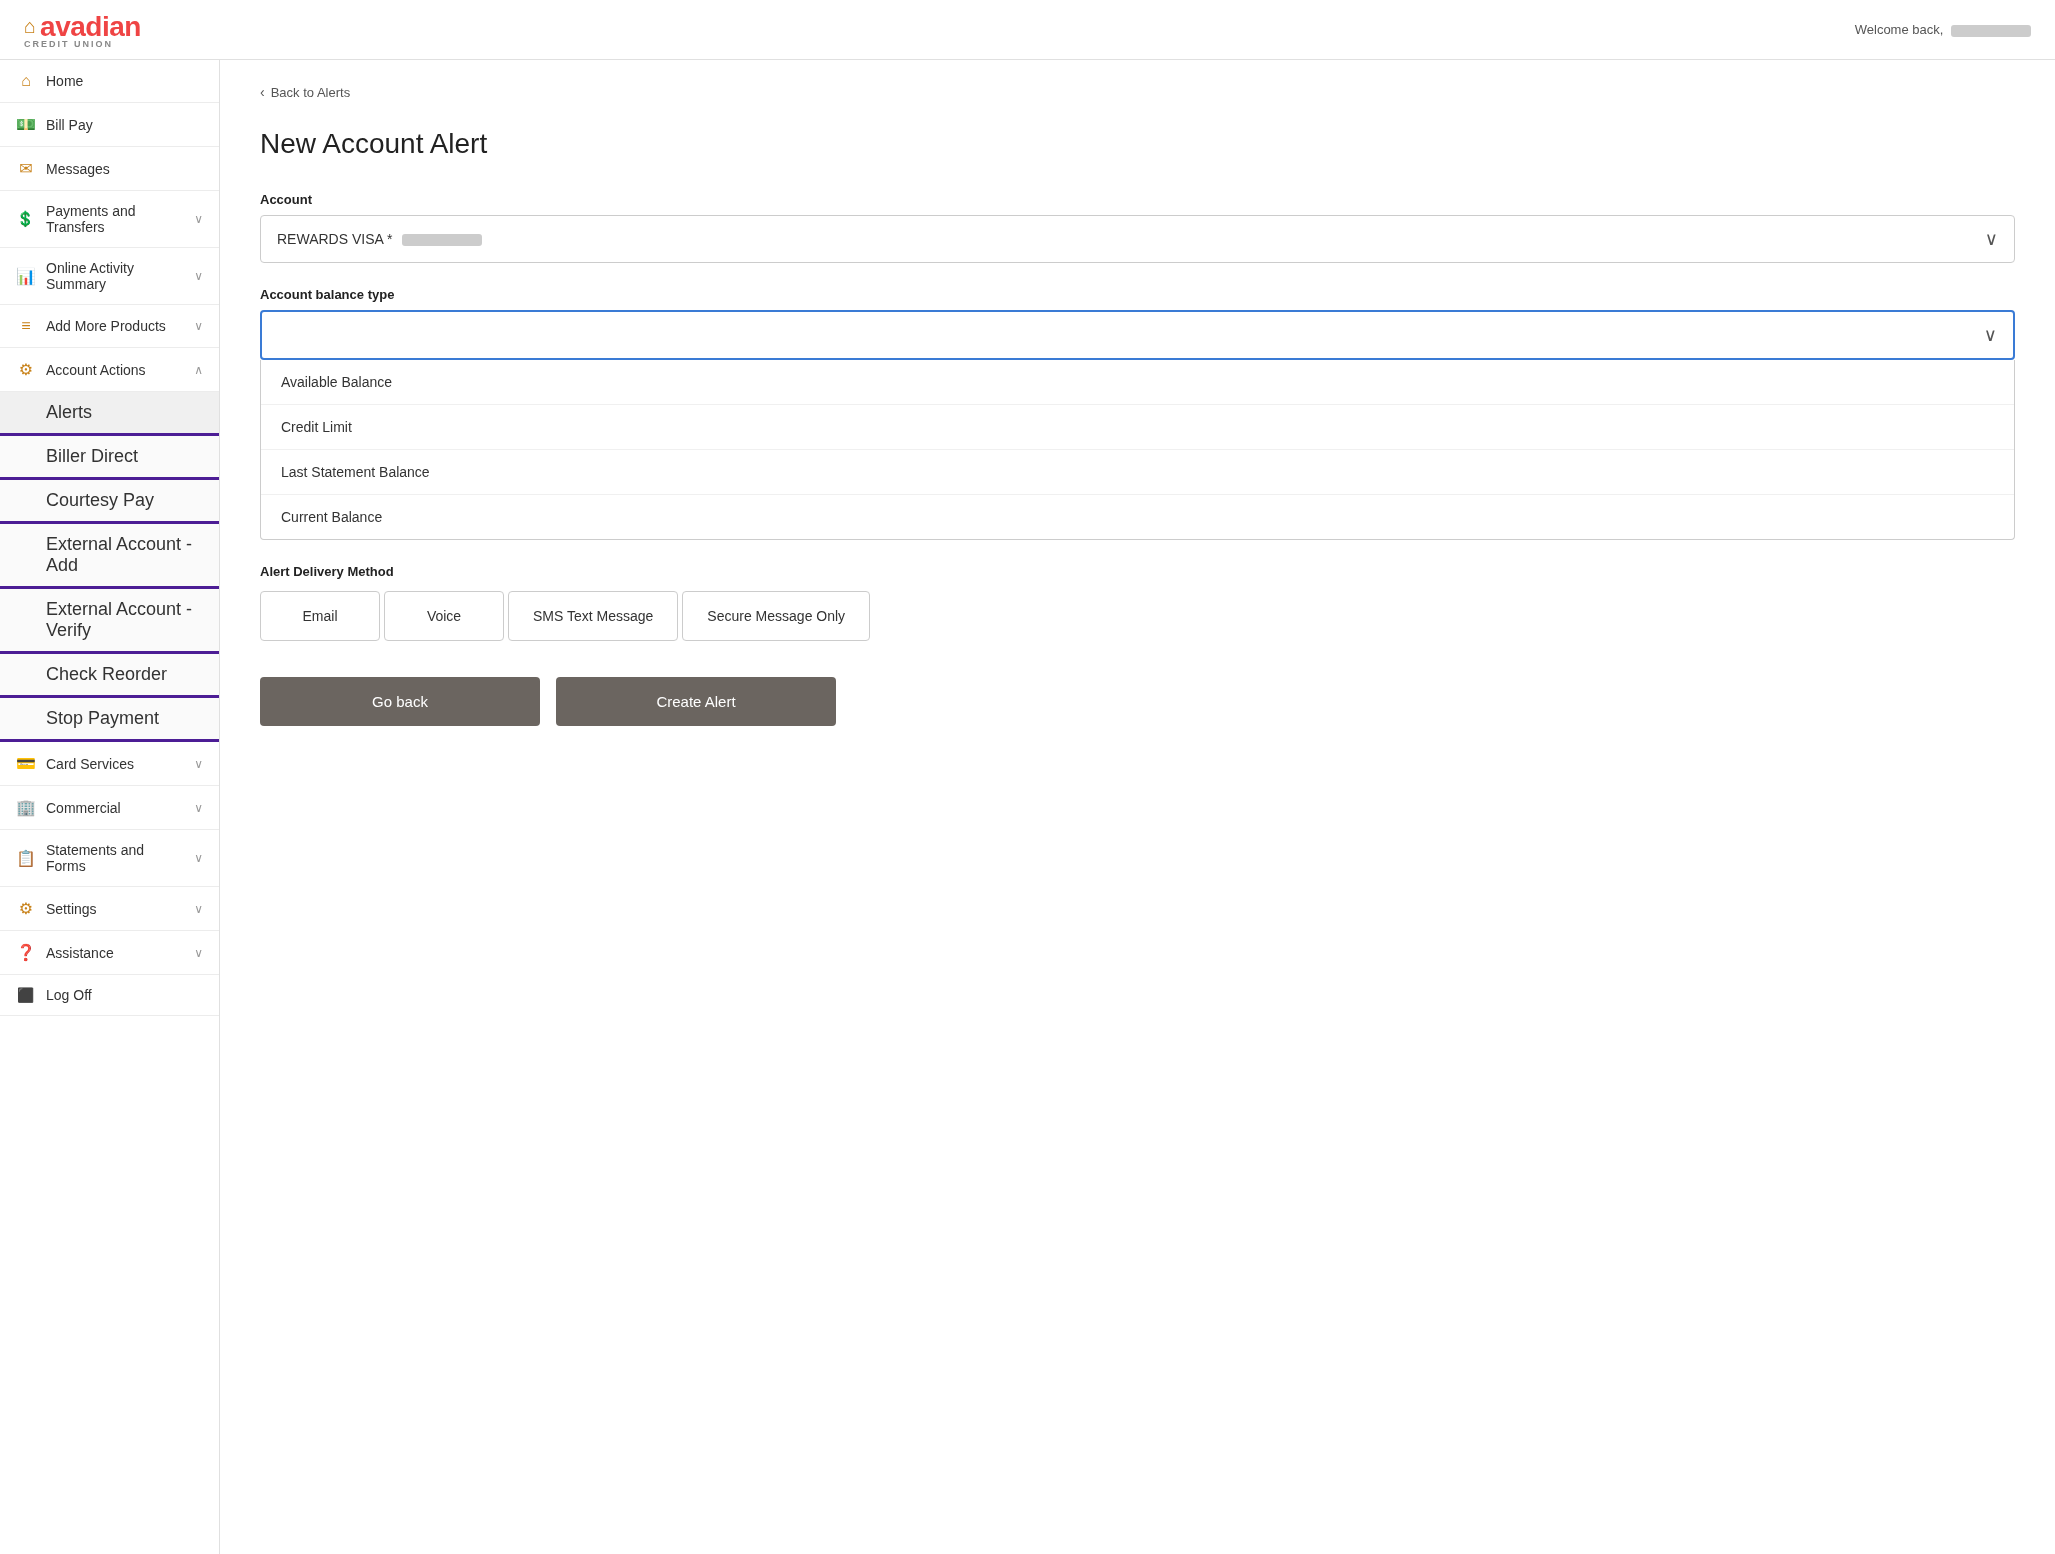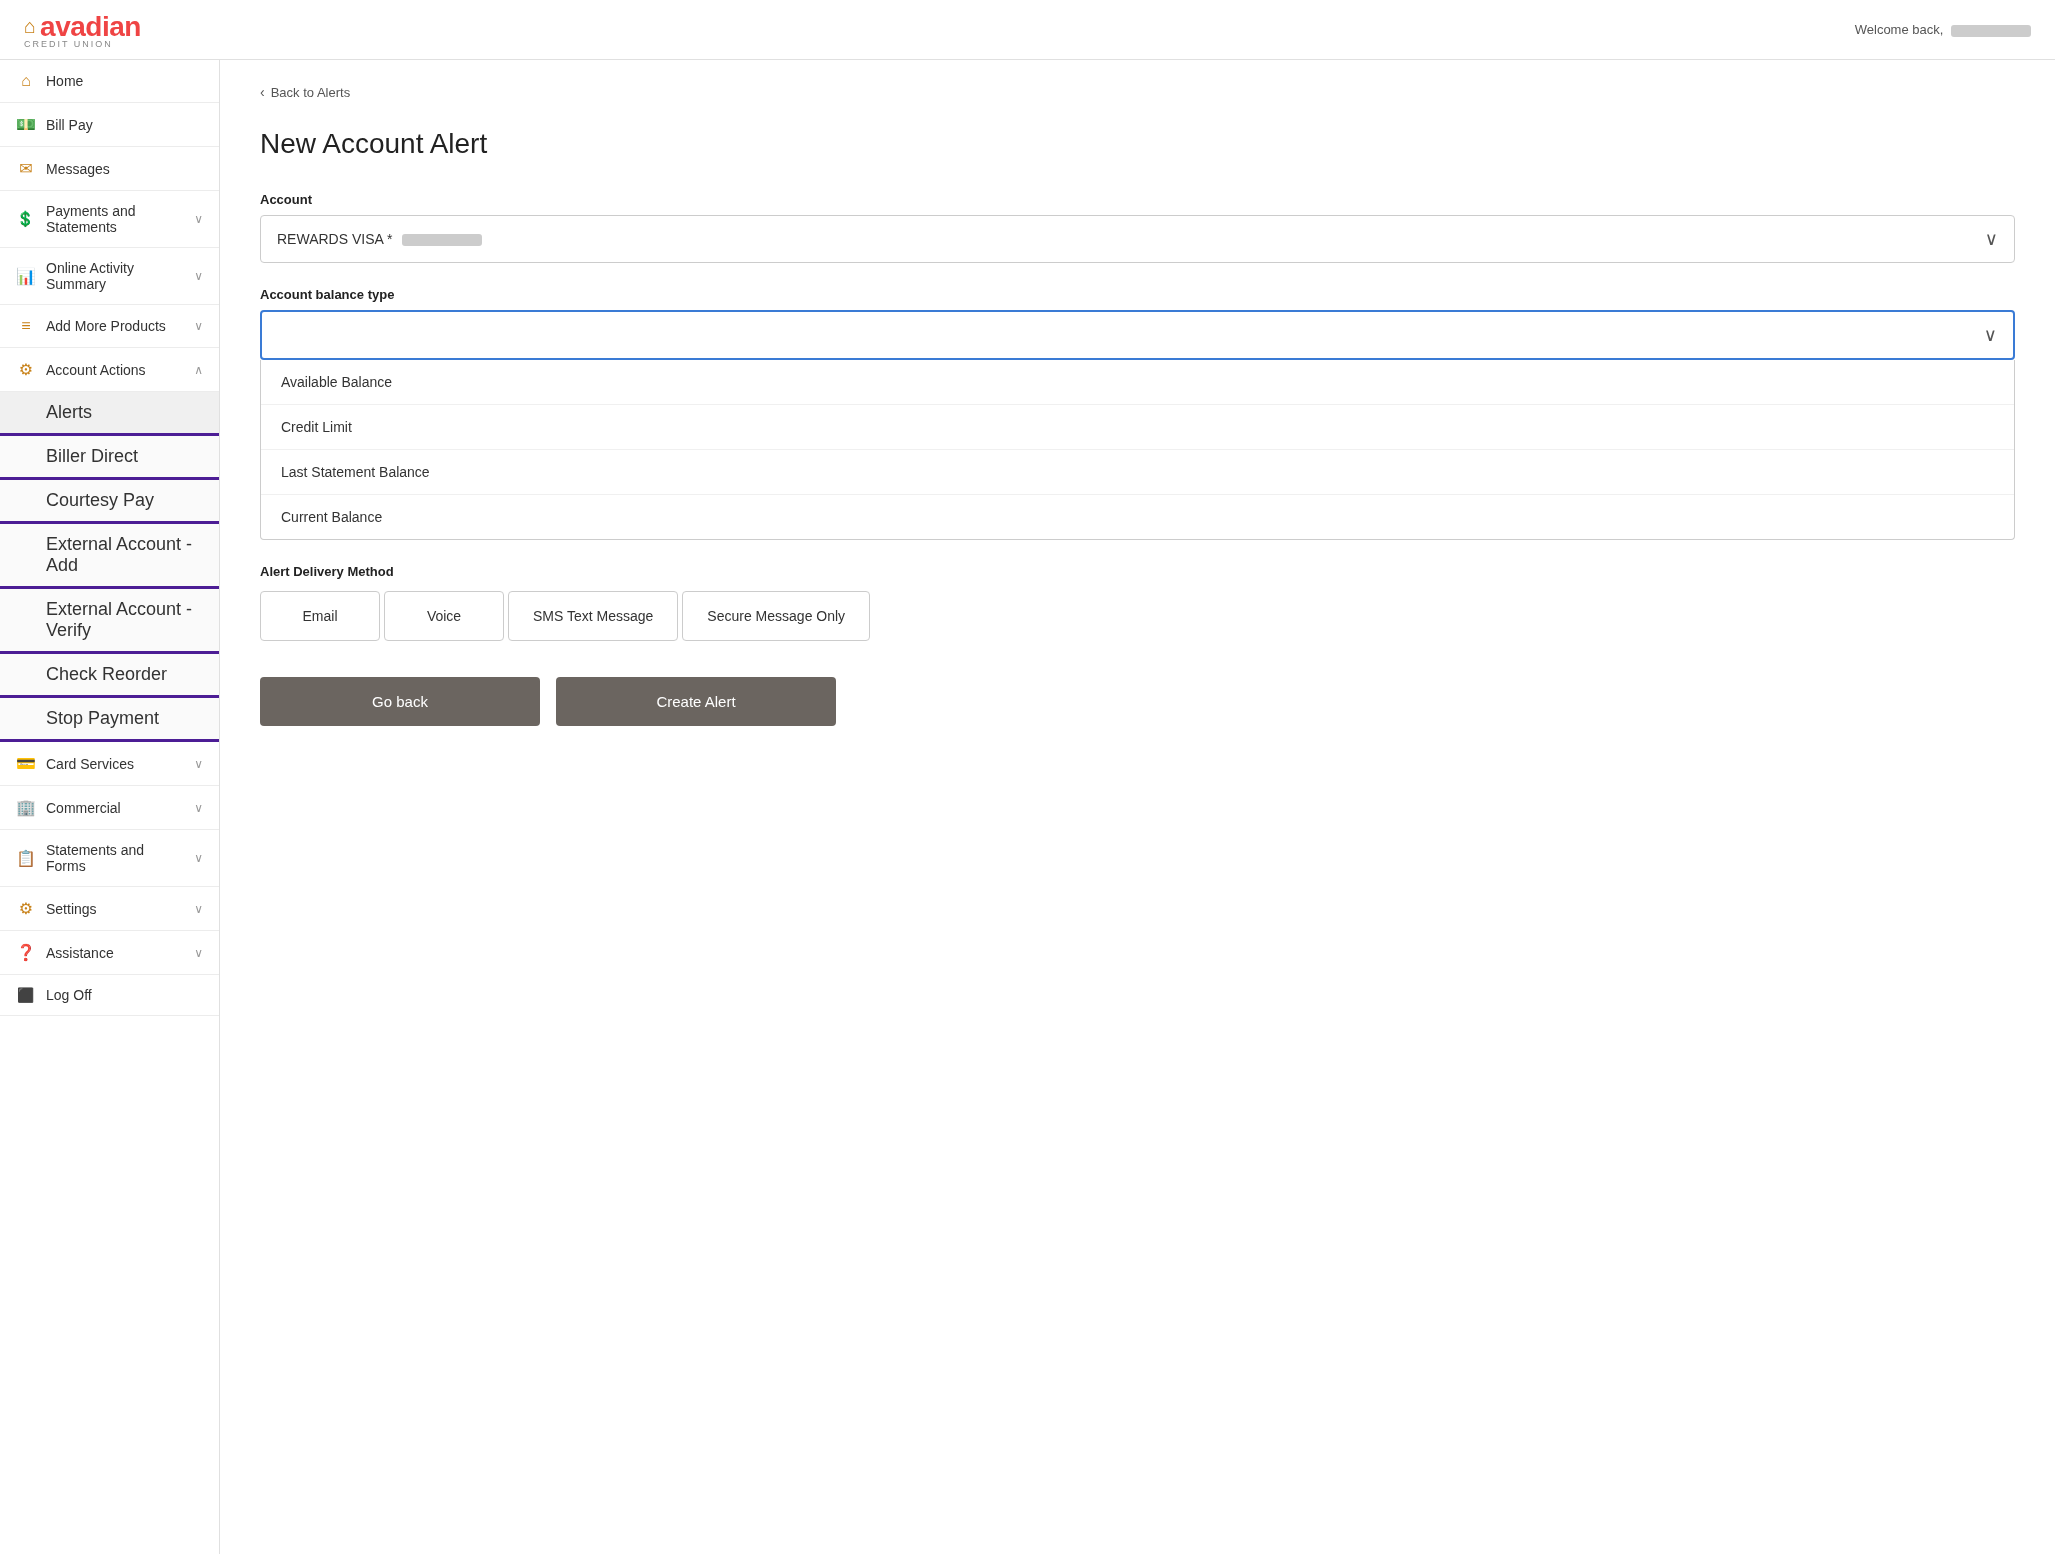--- a/index.html
+++ b/index.html
@@ -6,21 +6,21 @@
     body { font-family: -apple-system, BlinkMacSystemFont, 'Segoe UI', Arial, sans-serif; display: flex; flex-direction: column; height: 100vh; background: #fff; }
 
     
     .header {
       display: flex; align-items: center; justify-content: space-between;
       padding: 12px 24px; border-bottom: 1px solid #e0e0e0;
       background: #fff; height: 60px;
     }
     .logo { display: flex; flex-direction: column; align-items: flex-start; }
     .logo-text { font-size: 28px; font-weight: 700; color: #ef4444; letter-spacing: -0.5px; }
-    .logo-sub { font-size: 9px; letter-spacing: 2px; color: #888; text-transform: uppercase; margin-top: -4px; }
+    .logo-sub { font-size: 9px; letter-spacing: 2px; color: #888; text-transform: uppercase; margin-top: -4px; font-weight: bold; }
     .welcome-blur { display: inline-block; background: #ccc; width: 80px; height: 12px; border-radius: 3px; vertical-align: middle; margin-left: 4px; }
 
     
     .app-body { display: flex; flex: 1; overflow: hidden; }
 
     
     .sidebar {
       width: 220px; min-width: 220px; background: #fff;
       border-right: 1px solid #e0e0e0; overflow-y: auto; flex-shrink: 0;
     }
@@ -125,21 +125,21 @@
       <span class="label">Bill Pay</span>
     </div>
 
     <div class="sidebar-item">
       <span class="icon">✉</span>
       <span class="label">Messages</span>
     </div>
 
     <div class="sidebar-item">
       <span class="icon" style="font-size:15px;">💲</span>
-      <span class="label">Payments and Statements</span>
+      <span class="label">Payments and Transfers</span>
       <span class="chevron">∨</span>
     </div>
 
     <div class="sidebar-item">
       <span class="icon">📊</span>
       <span class="label">Online Activity Summary</span>
       <span class="chevron">∨</span>
     </div>
 
     <div class="sidebar-item">

